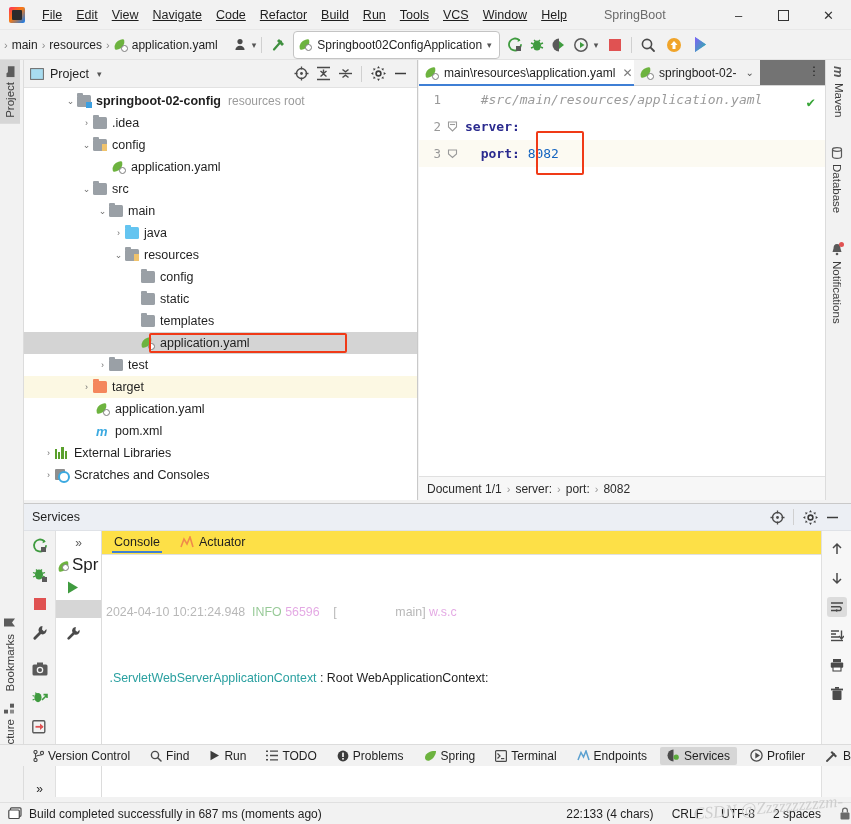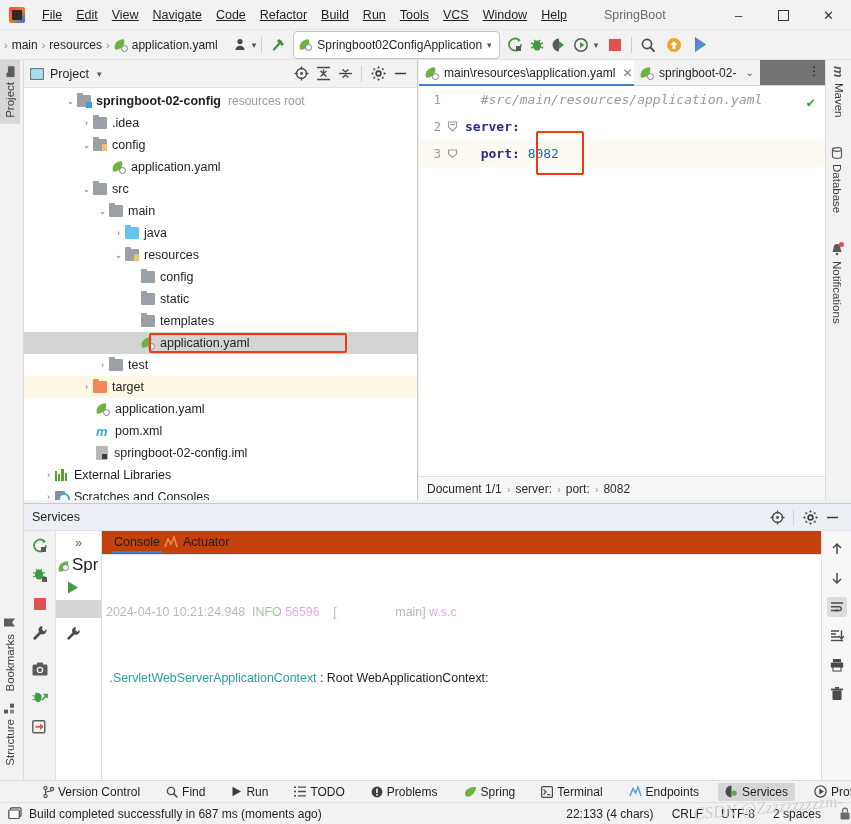--- a/index.html
+++ b/index.html
@@ -221,43 +221,43 @@
     width:32px; background:#f2f2f2; border-right:1px solid #e0e0e0;
     display:flex; flex-direction:column; align-items:center; padding-top:4px; gap:7px; flex:none;
   }
   .svc-tree{
     width:46px; background:#fff; border-right:1px solid #dcdcdc; flex:none;
     font-size:11px; overflow:hidden;
   }
   .svc-tree-head{height:24px;display:flex;align-items:center;justify-content:center;color:#5a5a5a;font-size:12px;}
   .svc-main{ flex:1; display:flex; flex-direction:column; min-width:0;}
   .svc-tabs{
-    height:24px; display:flex; align-items:center; padding-left:10px;
-    border-bottom:1px solid #e0e0e0; flex:none; background:#c2410c;
+    height:24px; display:flex; align-items:center; gap:16px; padding-left:10px;
+    border-bottom:1px solid #e0e0e0; flex:none; background:#fde047;
   }
   .svc-tab{ font-size:12.5px; display:flex; align-items:center; gap:5px; padding:2px 2px 3px; position:relative;}
   .svc-tab.active:after{content:"";position:absolute;left:0;bottom:-1px;width:100%;height:2px;background:#3f7fd5;}
   .console{
     flex:1; position:relative; overflow:hidden; background:#fff;
     font-family:Liberation Sans, sans-serif; font-size:12.4px; line-height:22px;
     padding:2px 0 0 4px; white-space:pre;
   }
   .g{color:#1a8a1a;} .p{color:#c341c3;} .t{color:#2aa0a0;}
   .svc-righttools{
     width:30px; background:#f7f7f7; border-left:1px solid #e0e0e0;
     display:flex; flex-direction:column; align-items:center; padding-top:8px; gap:9px; flex:none;
   }
   .rt-btn{width:20px;height:20px;display:flex;align-items:center;justify-content:center;color:#4a4a4a;}
   .rt-btn.active{background:#dcdcdc;border-radius:3px;}
 
   
   .toolwin-bar{
-    position:absolute; left:0; top:780px; width:851px; height:22px;
-    background:#f2f2f2; display:flex; align-items:center; gap:12px;
-    border-top:1px solid #dcdcdc; padding-left:36px; overflow:hidden;
+    position:absolute; left:0; top:744px; width:851px; height:22px;
+    background:#f2f2f2; display:flex; align-items:center; gap:6px;
+    border-top:1px solid #dcdcdc; padding-left:26px; overflow:hidden;
   }
   .tw{
     display:flex; align-items:center; gap:4px; font-size:12px; padding:2px 7px;
     white-space:nowrap; color:#1f1f1f;
   }
   .tw.active{ background:#d6d6d6; border-radius:2px;}
   .statusbar{
     position:absolute; left:0; top:802px; width:851px; height:22px;
     background:#f2f2f2; display:flex; align-items:center; font-size:12px;
     border-top:1px solid #e0e0e0; padding-left:8px;
@@ -613,25 +613,20 @@
           </span>
         <span class="lbl">application.yaml</span>
       </div>
 
       <div class="row">
         <span style="width:72px;flex:none;"></span>
         <span class="m-ico">m</span>
         <span class="lbl">pom.xml</span>
       </div>
 
-      <div class="row">
-        <span style="width:72px;flex:none;"></span>
-        <span class="iml-ico"></span>
-        <span class="lbl">springboot-02-config.iml</span>
-      </div>
 
       <div class="row">
         <span style="width:18px;flex:none;"></span>
         <span class="arrow">›</span>
         <span class="lib-ico">
             <i style="height:10px;"></i>
             <i style="height:7px;"></i>
             <i style="height:12px;"></i>
             <i style="height:8px;"></i>
           </span>

